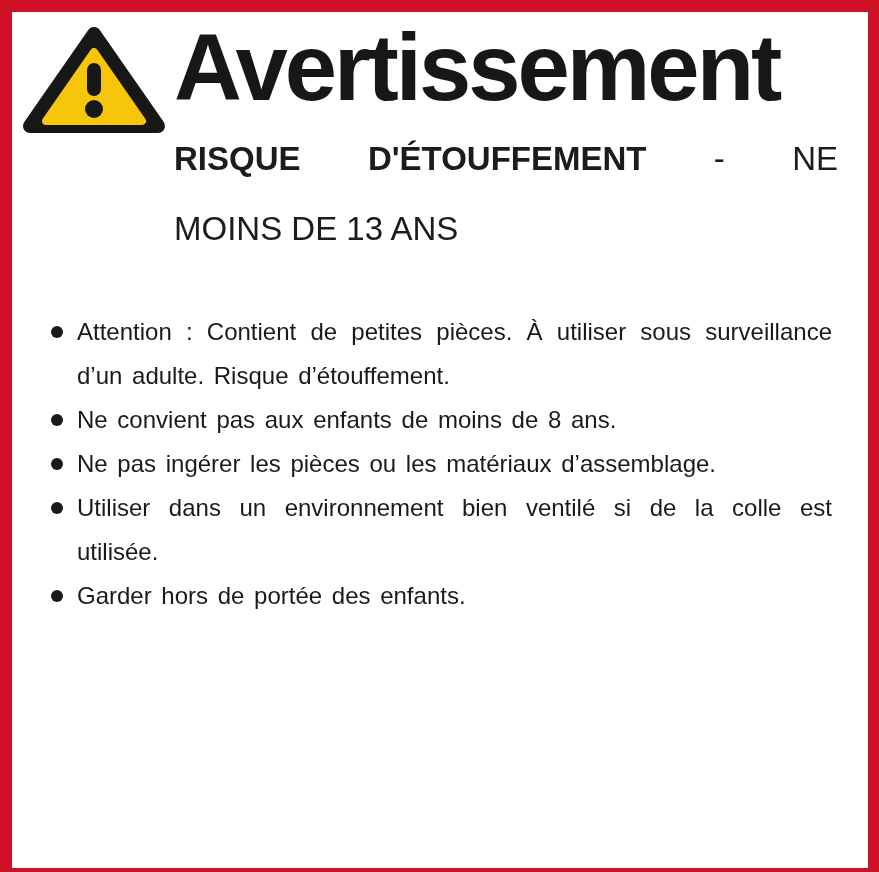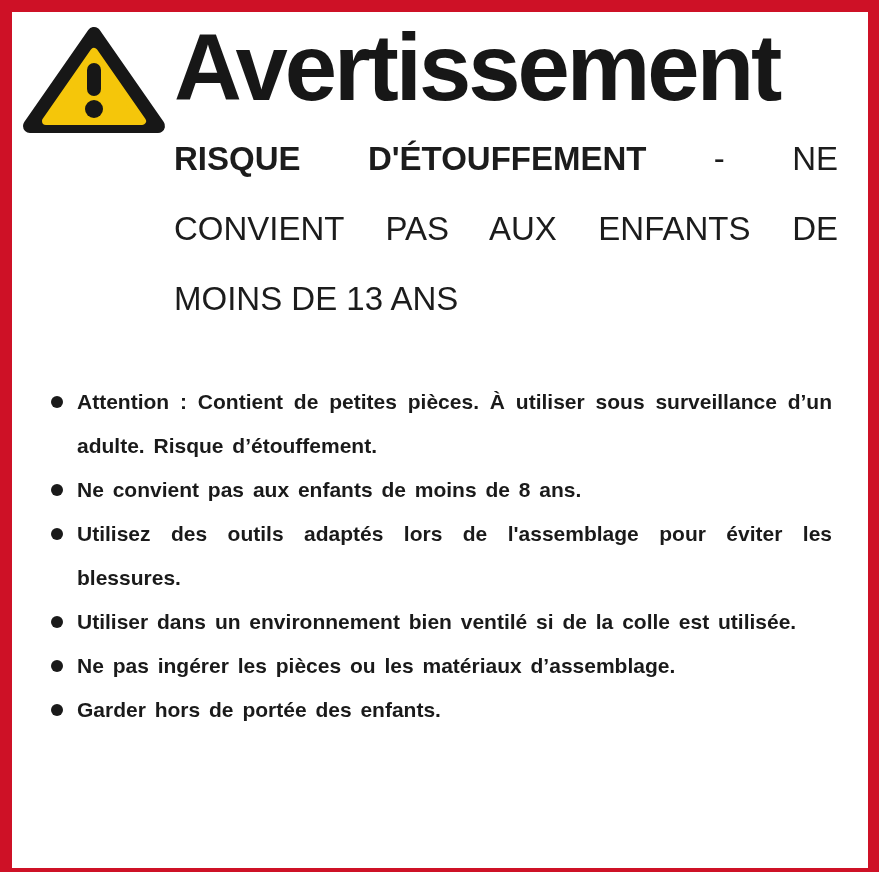--- a/index.html
+++ b/index.html
@@ -81,22 +81,22 @@
   .sub-bold { font-weight: 700; }
   .warning-list {
     list-style: none;
     margin: 54px 0 0 33px;
     padding: 0;
     width: 787px;
   }
   .warning-item {
     position: relative;
     padding-left: 32px;
-    font-size: 21px;
-    font-weight: 700;
+    font-size: 24px;
+    font-weight: 400;
     line-height: 44px;
     color: #1a1a1a;
     text-align: justify;
     word-spacing: 3px;
   }
   .warning-item::before {
     content: "";
     position: absolute;
     left: 6px;
     top: 16px;
@@ -118,29 +118,27 @@
           <path class="tri-outer" d="M74 12 L138 104 L10 104 Z"></path>
           <path class="tri-inner" d="M74 30 L122 99 L26 99 Z"></path>
           <rect class="tri-mark" x="67" y="41" width="14" height="33" rx="7"></rect>
           <circle class="tri-mark" cx="74" cy="87" r="9"></circle>
         </svg>
       </div>
       <div class="header-text">
         <div class="page-title">Avertissement</div>
         <div class="subtitle">
           <div class="sub-line"><span class="sub-bold">RISQUE D'ÉTOUFFEMENT</span> <span>- NE</span></div>
-          <div class="sub-line">CONVIENT PAS AUX ENFANTS DE</div>
           <div class="sub-line last">MOINS DE 13 ANS</div>
         </div>
       </div>
     </div>
 
     <ul class="warning-list">
       <li class="warning-item">Attention : Contient de petites pièces. À utiliser sous surveillance d’un adulte. Risque d’étouffement.</li>
       <li class="warning-item">Ne convient pas aux enfants de moins de 8 ans.</li>
-      <li class="warning-item">Utilisez des outils adaptés lors de l'assemblage pour éviter les blessures.</li>
+      <li class="warning-item">Ne pas ingérer les pièces ou les matériaux d’assemblage.</li>
       <li class="warning-item">Utiliser dans un environnement bien ventilé si de la colle est utilisée.</li>
-      <li class="warning-item">Ne pas ingérer les pièces ou les matériaux d’assemblage.</li>
       <li class="warning-item">Garder hors de portée des enfants.</li>
     </ul>
 
   </div>
 </div>
 
 </body></html>

